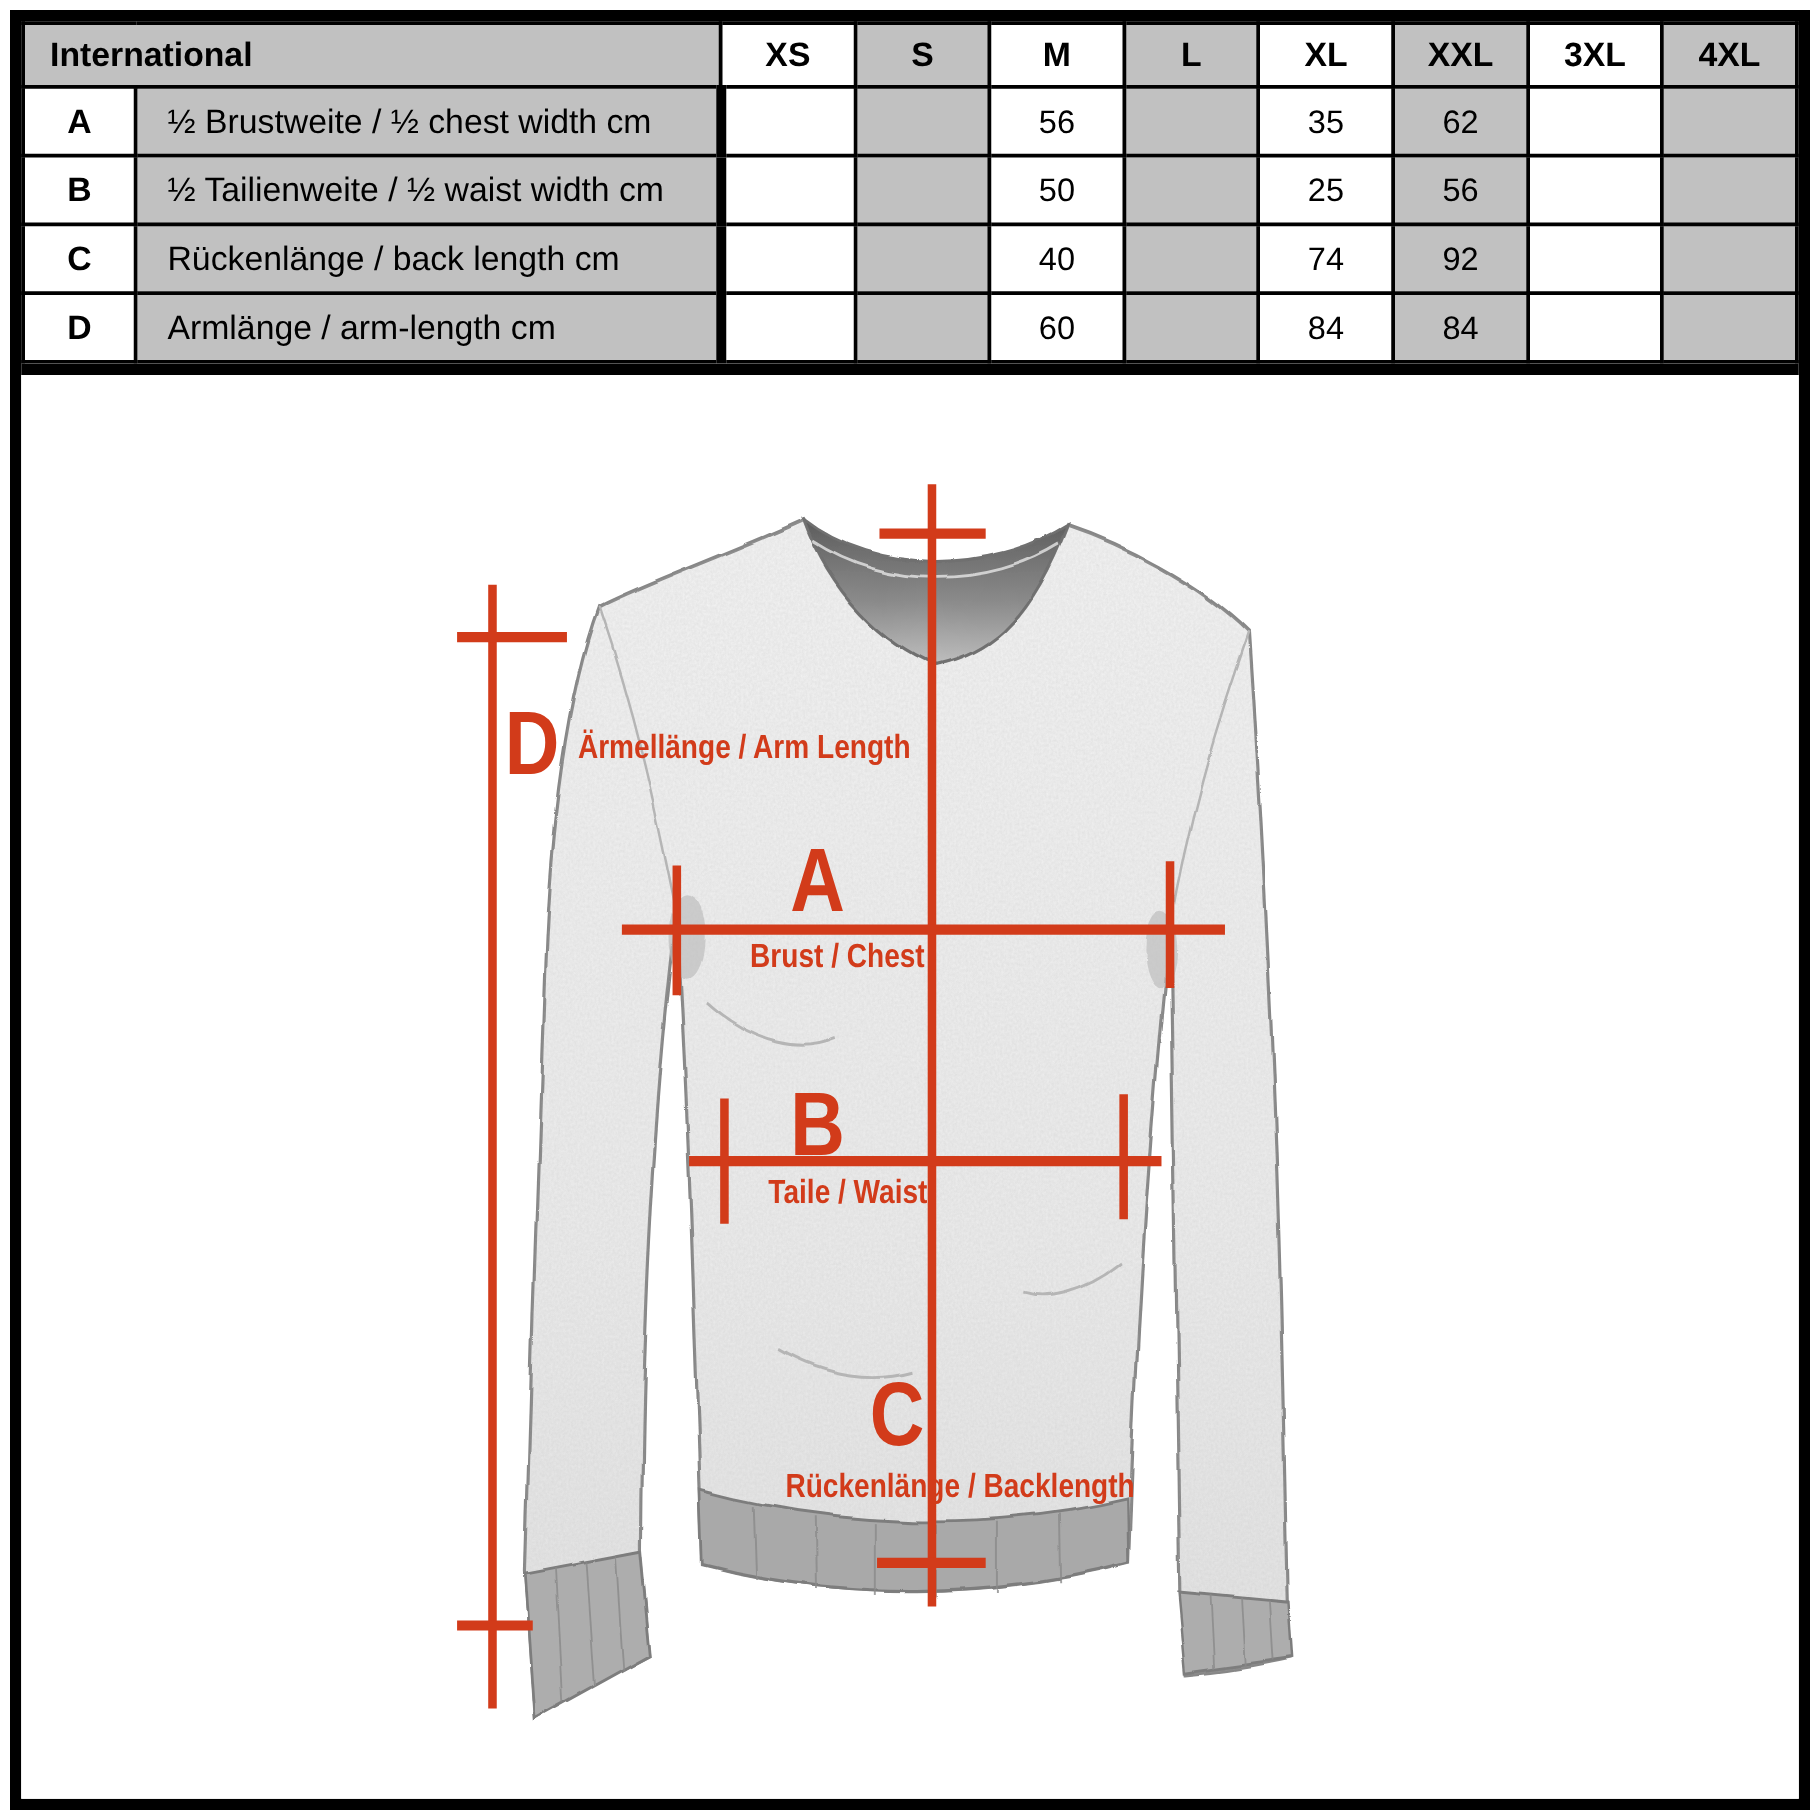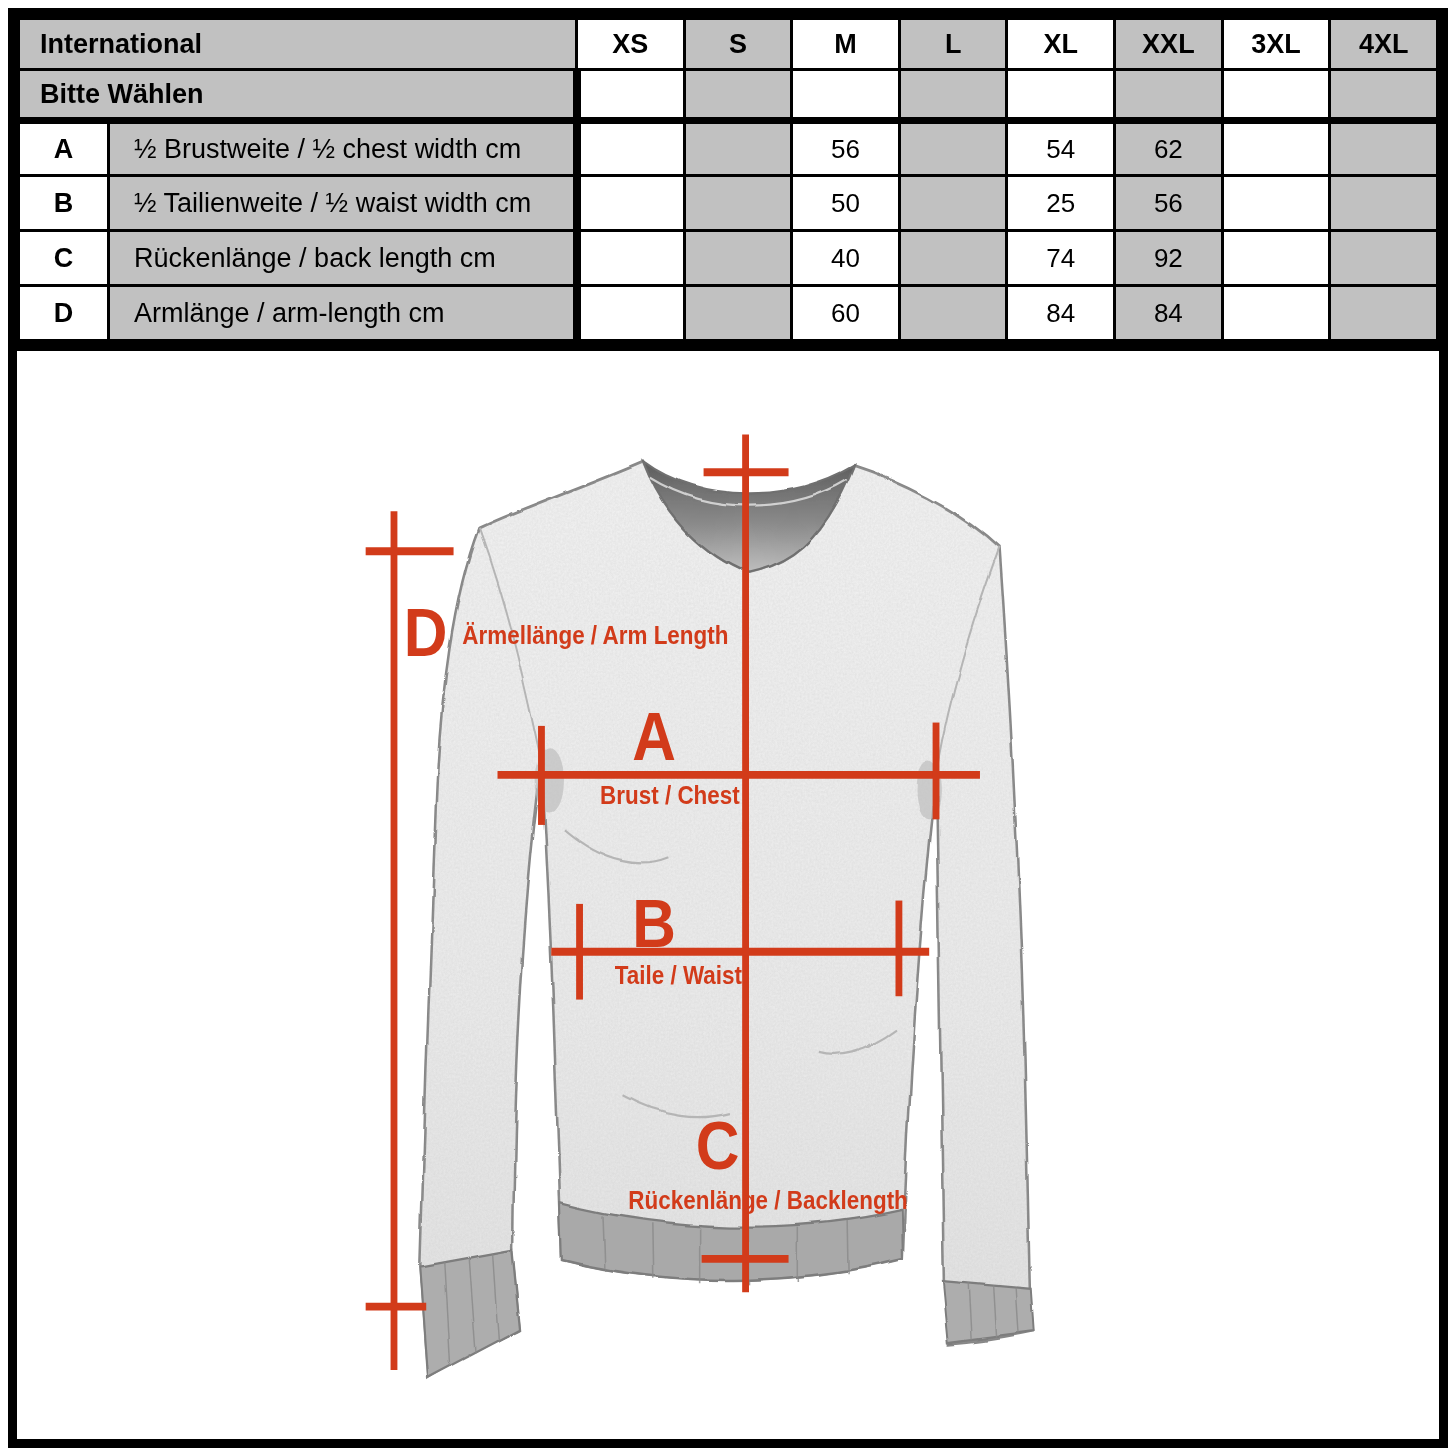--- a/index.html
+++ b/index.html
@@ -38,39 +38,28 @@
       <td class="lbl" colspan="2">International</td>
       <td class="v sep-l">XS</td>
       <td class="v shade">S</td>
       <td class="v">M</td>
       <td class="v shade">L</td>
       <td class="v">XL</td>
       <td class="v shade">XXL</td>
       <td class="v">3XL</td>
       <td class="v shade">4XL</td>
     </tr>
-    <tr class="hsep">
-      <td class="lbl sep" colspan="2">Bitte Wählen</td>
-      <td class="v"></td>
-      <td class="v shade"></td>
-      <td class="v"></td>
-      <td class="v shade"></td>
-      <td class="v"></td>
-      <td class="v shade"></td>
-      <td class="v"></td>
-      <td class="v shade"></td>
-    </tr>
     <tr class="meas">
       <td class="ltr">A</td>
       <td class="desc sep">½ Brustweite / ½ chest width cm</td>
       <td class="v"></td>
       <td class="v shade"></td>
       <td class="v">56</td>
       <td class="v shade"></td>
-      <td class="v">54</td>
+      <td class="v">35</td>
       <td class="v shade">62</td>
       <td class="v"></td>
       <td class="v shade"></td>
     </tr>
     <tr class="meas">
       <td class="ltr">B</td>
       <td class="desc sep">½ Tailienweite / ½ waist width cm</td>
       <td class="v"></td>
       <td class="v shade"></td>
       <td class="v">50</td>

